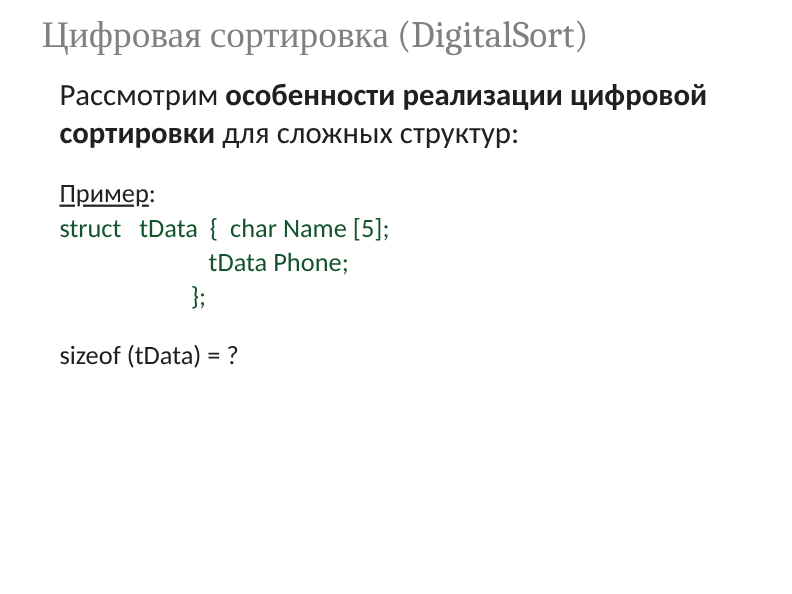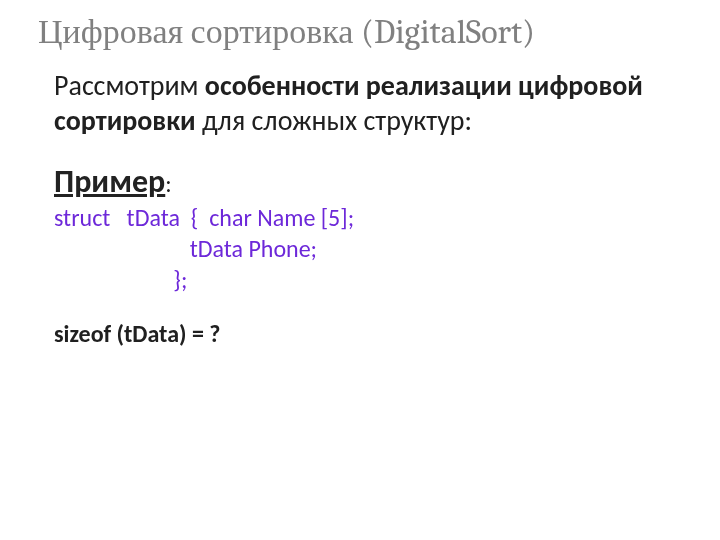--- a/index.html
+++ b/index.html
@@ -34,40 +34,40 @@
     font-size: 28px;
     line-height: 1.22;
     margin: 0 0 24px 0;
     font-weight: 400;
     color: #202020;
   }
   .intro .strong {
     font-weight: 700;
   }
   .example-label {
-    font-size: 32px;
-    font-weight: 700;
+    font-size: 24px;
+    font-weight: 400;
     text-decoration: underline;
     display: inline;
   }
   .example-colon {
     font-size: 24px;
   }
   .code {
     font-size: 24px;
     line-height: 1.22;
     margin: 2px 0 0 0;
     font-weight: 400;
     white-space: pre;
     font-family: "Calibri", "Arial", sans-serif;
-    color: #6d28d9;
+    color: #14532d;
   }
   .question {
     font-size: 24px;
-    font-weight: 700;
+    font-weight: 400;
     margin-top: 24px;
     color: #202020;
   }
 </style>
 </head>
 <body>
 
 <div class="slide">
   <h1 class="title">Цифровая сортировка (DigitalSort)</h1>
 

